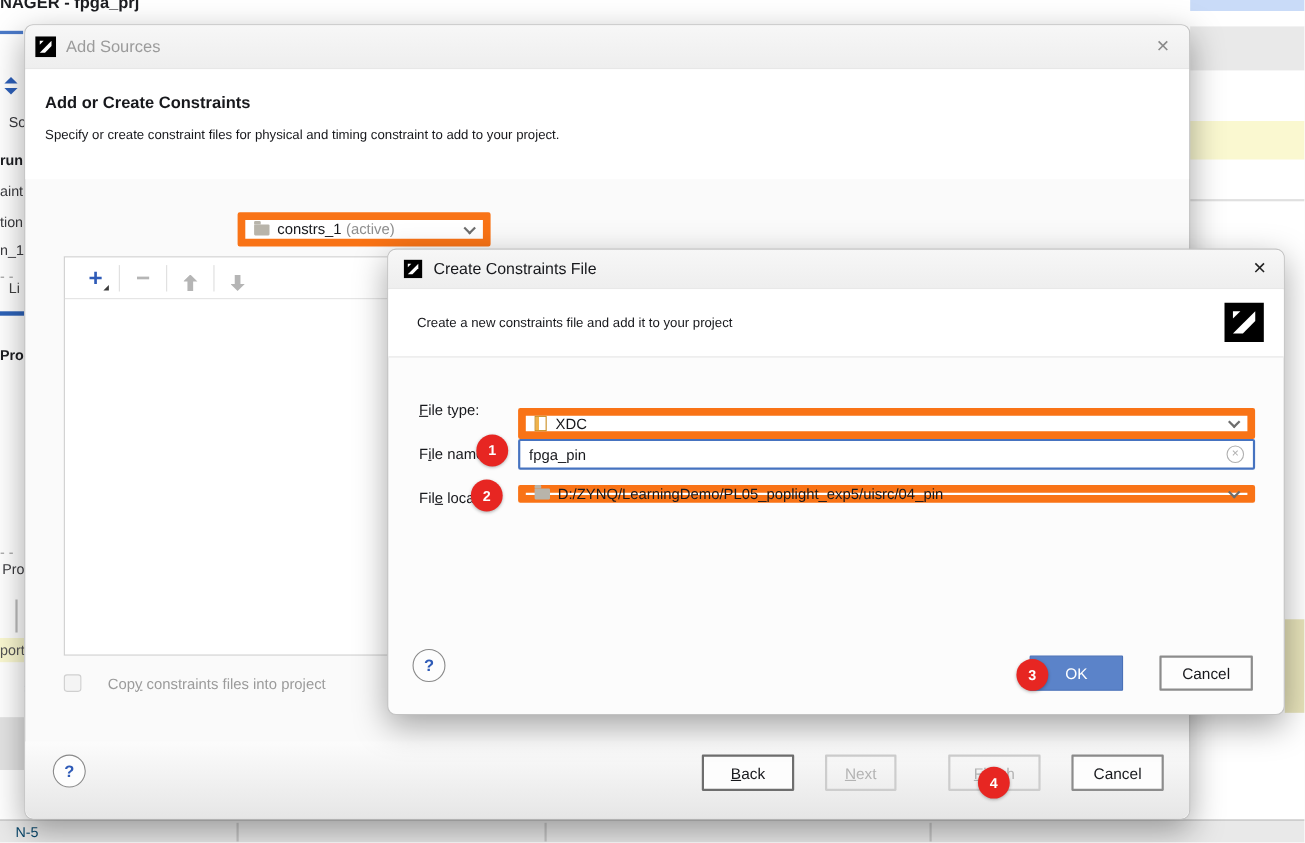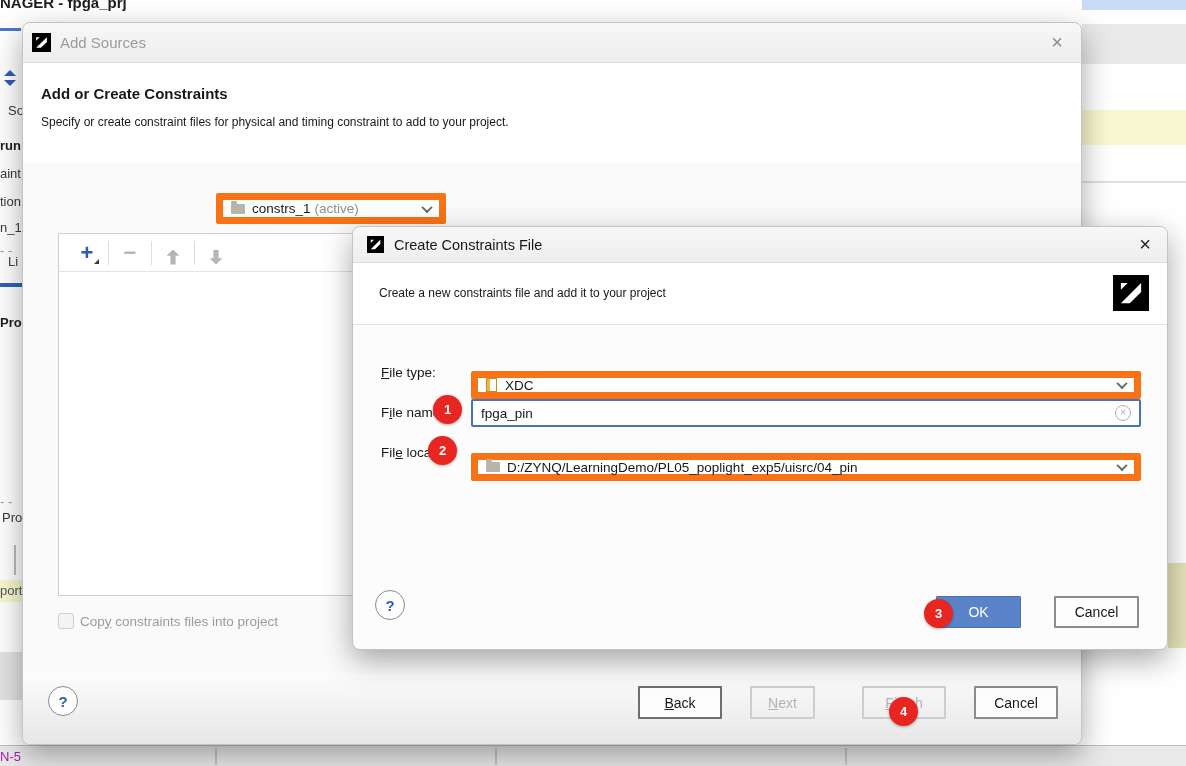--- a/index.html
+++ b/index.html
@@ -96,21 +96,21 @@
 <div class="abs bg-strip-text bg-strip-bold" style="left:0; top:315px;">Pro</div>
 <div class="abs bg-strip-text" style="left:0; top:494px; color:#9a9a9a;">- -</div>
 <div class="abs bg-strip-text" style="left:2px; top:510px;">Pro</div>
 <div class="abs" style="left:14px; top:545px; width:2px; height:30px; background:#bbbbbb;"></div>
 <div class="abs" style="left:0; top:580px; width:22px; height:22px; background:#faf8d0;"></div>
 <div class="abs bg-strip-text" style="left:0; top:583px; color:#555555;">port</div>
 <span class="abs dbl-chevron" style="left:3px; top:618px;"></span>
 <div class="abs" style="left:0; top:652px; width:22px; height:48px; background:#e3e3e3;"></div>
 
 <div class="bottom-row">
-  <div class="abs bg-strip-text" style="left:0; top:3px; color:#a21caf;">N-5</div>
+  <div class="abs bg-strip-text" style="left:14px; top:3px; color:#0c4a6e;">N-5</div>
   <div class="bottom-div" style="left:215px;"></div>
   <div class="bottom-div" style="left:495px;"></div>
   <div class="bottom-div" style="left:845px;"></div>
 </div>
 
 
 <div class="dialog" style="left:22px; top:22px; width:1060px; height:723px; z-index:10;">
 
   <div class="titlebar" style="height:40px;">
     <svg class="xlogo" style="margin-left:9px;" width="19" height="19" viewBox="0 0 32 32">
@@ -141,21 +141,21 @@
       <div class="tsep"></div>
       <div class="tbtn minus"><span>−</span></div>
       <div class="tsep"></div>
       <div class="tbtn" style="padding-top:10px;"><span class="arrow up"></span></div>
       <div class="tsep"></div>
       <div class="tbtn" style="padding-top:10px;"><span class="arrow down"></span></div>
     </div>
     <div style="height:324px;"></div>
   </div>
 
-  <div class="abs" style="left:35px; top:590px; display:flex; align-items:center; gap:6px;">
+  <div class="abs" style="left:35px; top:590px; display:flex; align-items:center; gap:24px;">
     <span class="chk"></span>
     <span class="chk-label"><span>Cop</span><span class="u">y</span><span> constraints files into project</span></span>
   </div>
 
   <div class="btm-bar">
     <div class="help-circle abs" style="left:25px; top:12px;">
         <span>?</span>
       </div>
     <div class="btn btn-on" style="left:615px; top:12px; width:84px;">
         <span><span class="u">B</span><span>ack</span></span>
@@ -201,21 +201,21 @@
     <span class="chev"></span>
   </div>
 
   <div class="abs field-label" style="left:28px; top:172px;"><span>F</span><span class="u">i</span><span>le name:</span></div>
   <div class="text-input" style="left:118px; top:172px; width:670px; height:28px;">
     <span>fpga_pin</span>
     <span class="clear-ic">×</span>
   </div>
 
   <div class="abs field-label" style="left:28px; top:212px;"><span>Fil</span><span class="u">e</span><span> location:</span></div>
-  <div class="combo abs" style="left:118px; top:226px; width:670px; height:28px;justify-content:space-between;">
+  <div class="combo abs" style="left:118px; top:214px; width:670px; height:16px;justify-content:space-between;">
     <span class="folder-ic"></span>
     <span>D:/ZYNQ/LearningDemo/PL05_poplight_exp5/uisrc/04_pin</span>
     <span class="chev"></span>
   </div>
 
   <div class="help-circle abs" style="left:22px; top:363px;">
       <span>?</span>
     </div>
   <div class="btn btn-primary" style="left:583px; top:369px; width:85px; height:32px;">
       <span>OK</span>

